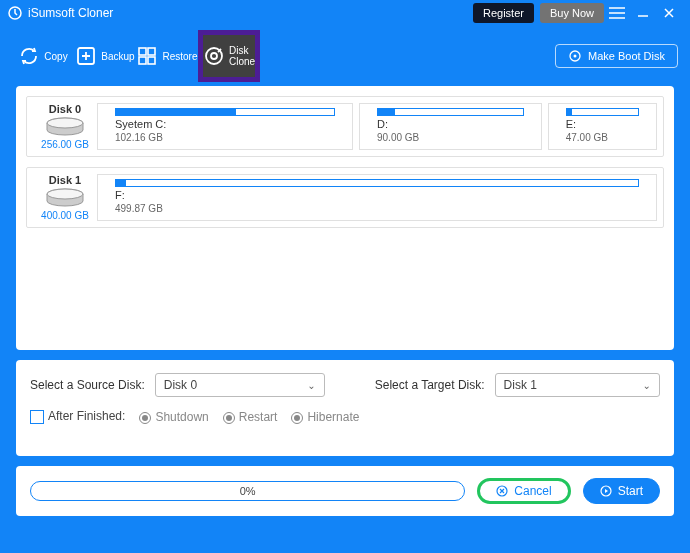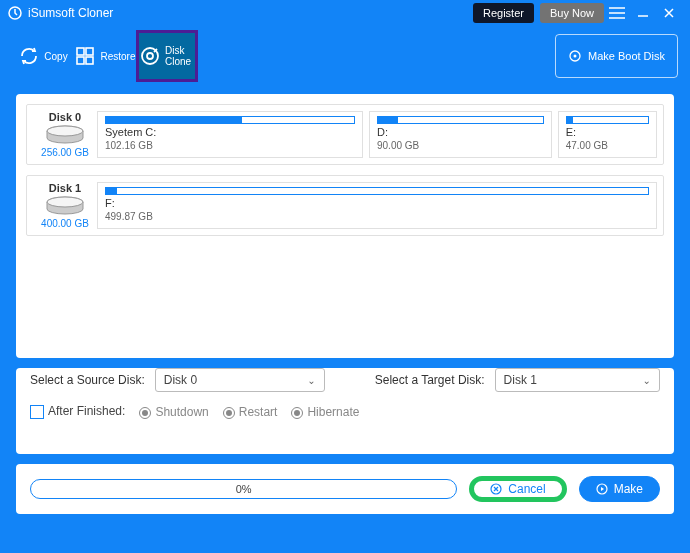--- a/index.html
+++ b/index.html
@@ -7,48 +7,48 @@
 .titlebar{height:26px;display:flex;align-items:center;padding:0 8px;color:#fff;font-size:12px}
 .titlebar .logo{width:14px;height:14px;margin-right:6px;display:inline-block}
 .titlebar .spacer{flex:1}
 .titlebar .btn{height:20px;display:flex;align-items:center;padding:0 10px;border-radius:3px;font-size:11px;margin-left:6px;cursor:pointer;color:#fff}
 .titlebar .register{background:#0f172a}
 .titlebar .buynow{background:#737373}
 .titlebar .winbtn{width:26px;display:flex;justify-content:center;align-items:center;cursor:pointer}
 .toolbar{height:60px;display:flex;align-items:center;padding:0 12px;color:#fff;position:relative}
 .tool{width:62px;height:52px;display:flex;flex-direction:row;align-items:center;justify-content:center;cursor:pointer;font-size:10px;gap:4px}
 .tool .ticon{width:22px;height:22px;display:flex;align-items:center;justify-content:center}
-.tool.highlight{border:3px solid #4c1d95;background:#0369a1}
-.bootdisk{margin-left:auto;border:1px solid rgba(255,255,255,0.7);border-radius:4px;height:44px;padding:0 12px;display:flex;align-items:center;gap:6px;font-size:11px;cursor:pointer;color:#fff}
-.panel{background:#fff;margin:8px 16px;border-radius:4px}
+.tool.highlight{border:5px solid #4c1d95;background:#404040}
+.bootdisk{margin-left:auto;border:1px solid rgba(255,255,255,0.7);border-radius:4px;height:24px;padding:0 12px;display:flex;align-items:center;gap:6px;font-size:11px;cursor:pointer;color:#fff}
+.panel{background:#fff;margin:0 16px;border-radius:4px}
 .disk-panel{height:264px;padding:10px;overflow:auto}
 .diskrow{border:1px solid #e0e0e0;border-radius:2px;margin-bottom:10px;display:flex;padding:6px}
 .diskinfo{width:64px;display:flex;flex-direction:column;align-items:center;font-size:11px}
 .diskinfo .dname{font-weight:600;color:#333}
 .diskinfo .dicon{width:40px;height:20px;margin:2px 0}
 .diskinfo .dsize{color:#1284f7;font-size:10px}
 .parts{flex:1;display:flex;gap:6px}
-.part{border:1px solid #e0e0e0;padding:4px 7px;display:flex;flex-direction:column;gap:2px}
+.part{border:1px solid #e0e0e0;padding:4px 17px;display:flex;flex-direction:column;gap:2px}
 .part .bar{height:8px;border:1px solid #1284f7;position:relative;background:#fff}
 .part .bar .fill{position:absolute;left:0;top:0;bottom:0;background:#1284f7}
 .part .plabel{font-size:11px;color:#333}
 .part .psize{font-size:10px;color:#666}
-.controls{margin-top:10px;height:86px;padding:0 14px;font-size:12px;color:#444}
+.controls{margin-top:10px;height:96px;padding:13px 14px;font-size:12px;color:#444}
 .selrow{display:flex;align-items:center;gap:10px;margin-bottom:12px}
 .selrow label{color:#333}
 .dropdown{border:1px solid #bbb;border-radius:3px;height:24px;display:flex;align-items:center;padding:0 8px;justify-content:space-between;cursor:pointer;background:#fff;font-size:12px}
 .dropdown .chev{font-size:10px;color:#666}
 .afterrow{display:flex;align-items:flex-end;gap:14px;font-size:12px;color:#888}
 .afterrow .chk{width:14px;height:14px;border:1.5px solid #1284f7;display:inline-block;margin-right:4px;vertical-align:middle}
 .radio{width:12px;height:12px;border:1.5px solid #888;border-radius:50%;display:inline-block;margin-right:4px;vertical-align:middle;position:relative}
 .radio::after{content:"";position:absolute;inset:2px;border-radius:50%;background:#888}
 .footer{margin-top:10px;height:50px;padding:10px 14px;display:flex;align-items:center;gap:12px}
 .progress{flex:1;height:20px;border:1px solid #1284f7;border-radius:10px;position:relative;display:flex;align-items:center;justify-content:center;font-size:11px;color:#444;background:#fff}
 .actbtn{height:26px;border-radius:13px;padding:0 16px;display:flex;align-items:center;gap:6px;font-size:12px;cursor:pointer}
-.cancel{border:5px solid #22c55e;color:#1284f7;background:#fff}
+.cancel{border:3px solid #22c55e;color:#1284f7;background:#fff}
 .start{background:#1284f7;color:#fff;border:1px solid #1284f7}
 svg{display:block}
 </style>
 </head>
 <body>
 
 <div class="titlebar">
   <span class="logo">
     <svg viewBox="0 0 14 14" width="14" height="14">
         <circle cx="7" cy="7" r="6" fill="none" stroke="#fff" stroke-width="1.5"></circle>
@@ -78,20 +78,29 @@
 
 <div class="toolbar">
   <div class="tool">
     <span class="ticon">
         <svg width="22" height="22" viewBox="0 0 22 22">
           <path d="M4 11a7 7 0 0 1 12-5M18 11a7 7 0 0 1-12 5" fill="none" stroke="#fff" stroke-width="1.8"></path>
           <path d="M16 3l1 3-3 0M6 19l-1-3 3 0" fill="none" stroke="#fff" stroke-width="1.8"></path>
         </svg>
       </span>
     <span>Copy</span>
+  </div>
+  <div class="tool">
+    <span class="ticon">
+        <svg width="22" height="22" viewBox="0 0 22 22">
+          <rect x="3" y="3" width="16" height="16" rx="2" fill="none" stroke="#fff" stroke-width="1.8"></rect>
+          <path d="M11 7v8M7 11h8" stroke="#fff" stroke-width="1.8"></path>
+        </svg>
+      </span>
+    <span>Backup</span>
   </div>
   <div class="tool">
     <span class="ticon">
         <svg width="22" height="22" viewBox="0 0 22 22">
           <rect x="3" y="3" width="7" height="7" fill="none" stroke="#fff" stroke-width="1.6"></rect>
           <rect x="12" y="3" width="7" height="7" fill="none" stroke="#fff" stroke-width="1.6"></rect>
           <rect x="3" y="12" width="7" height="7" fill="none" stroke="#fff" stroke-width="1.6"></rect>
           <rect x="12" y="12" width="7" height="7" fill="none" stroke="#fff" stroke-width="1.6"></rect>
         </svg>
       </span>
@@ -214,15 +223,15 @@
       </span>
     <span>Cancel</span>
   </div>
   <div class="actbtn start">
     <span>
         <svg width="12" height="12">
           <circle cx="6" cy="6" r="5" fill="none" stroke="#fff" stroke-width="1.2"></circle>
           <path d="M5 4l3 2-3 2z" fill="#fff"></path>
         </svg>
       </span>
-    <span>Make</span>
+    <span>Start</span>
   </div>
 </div>
 
 </body></html>

